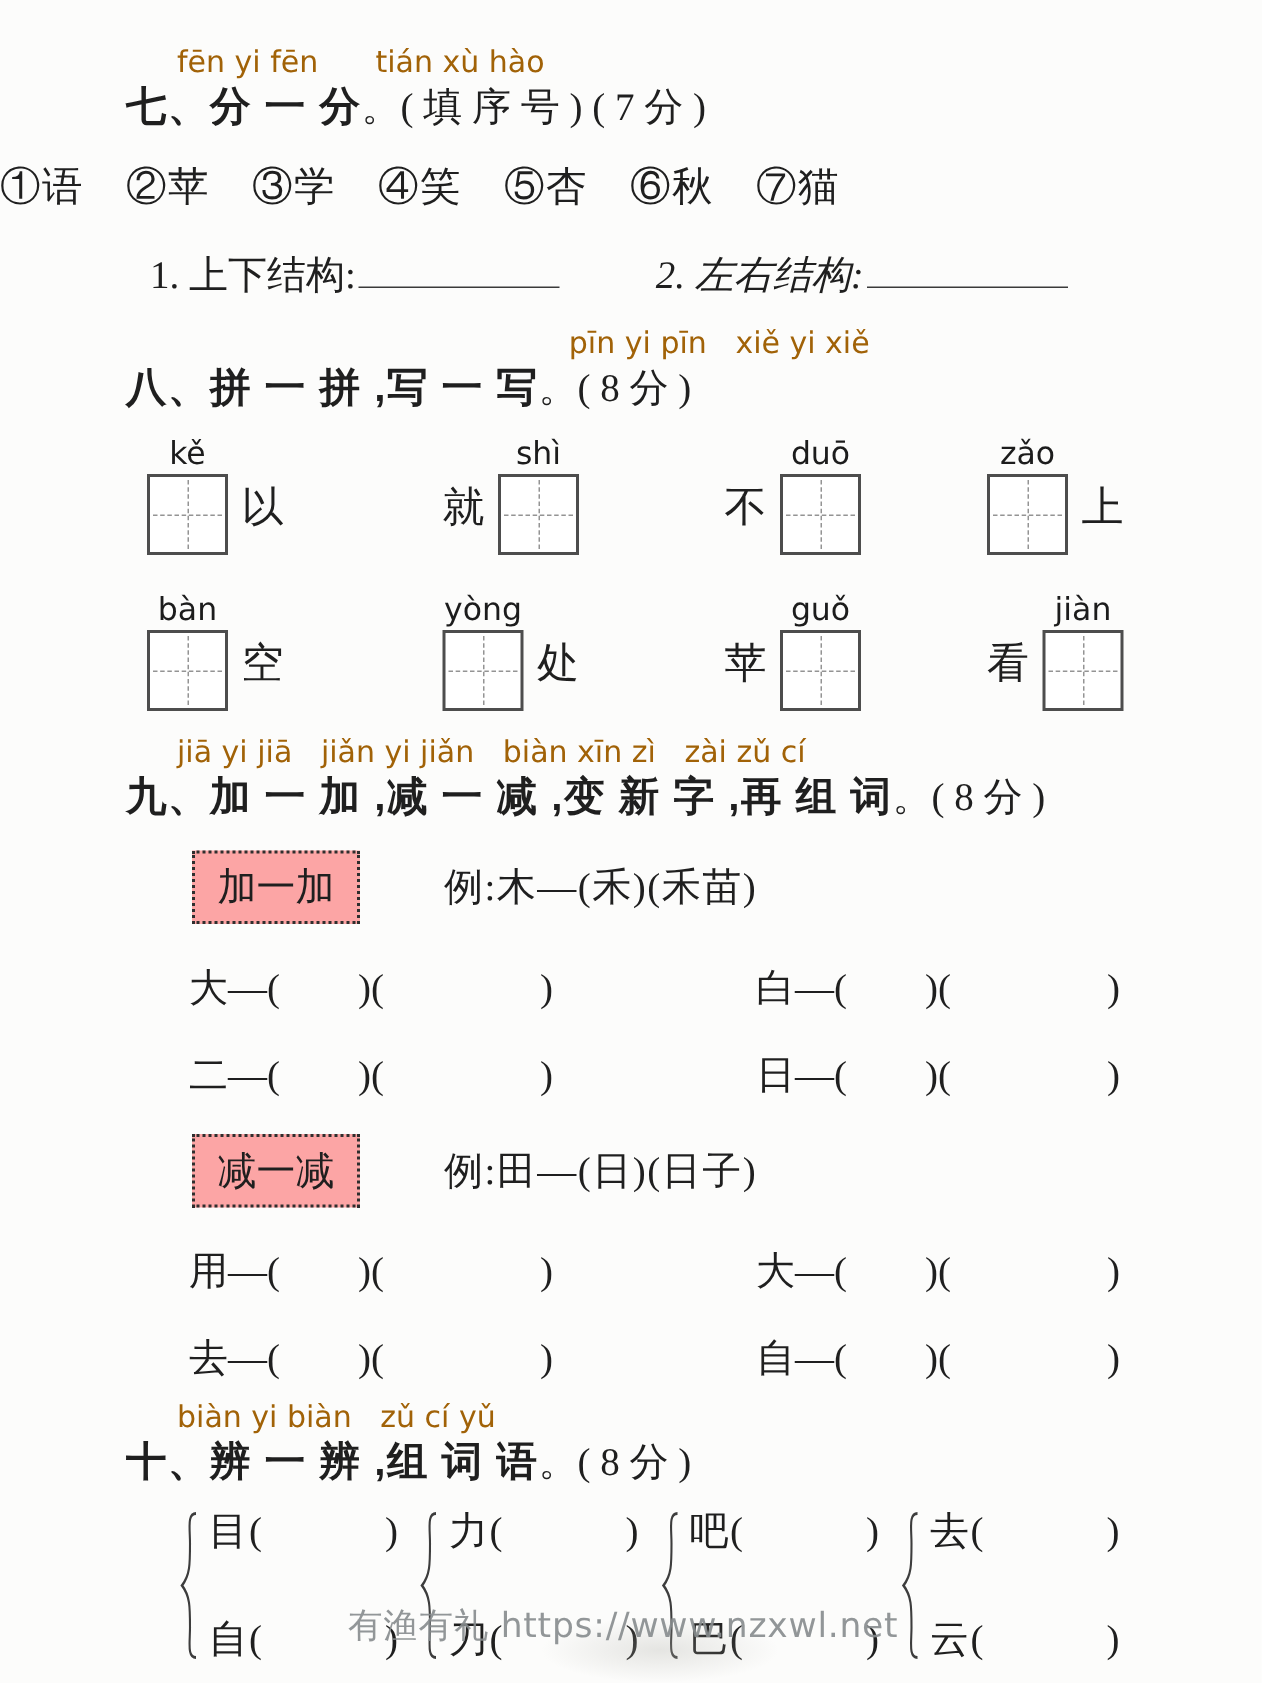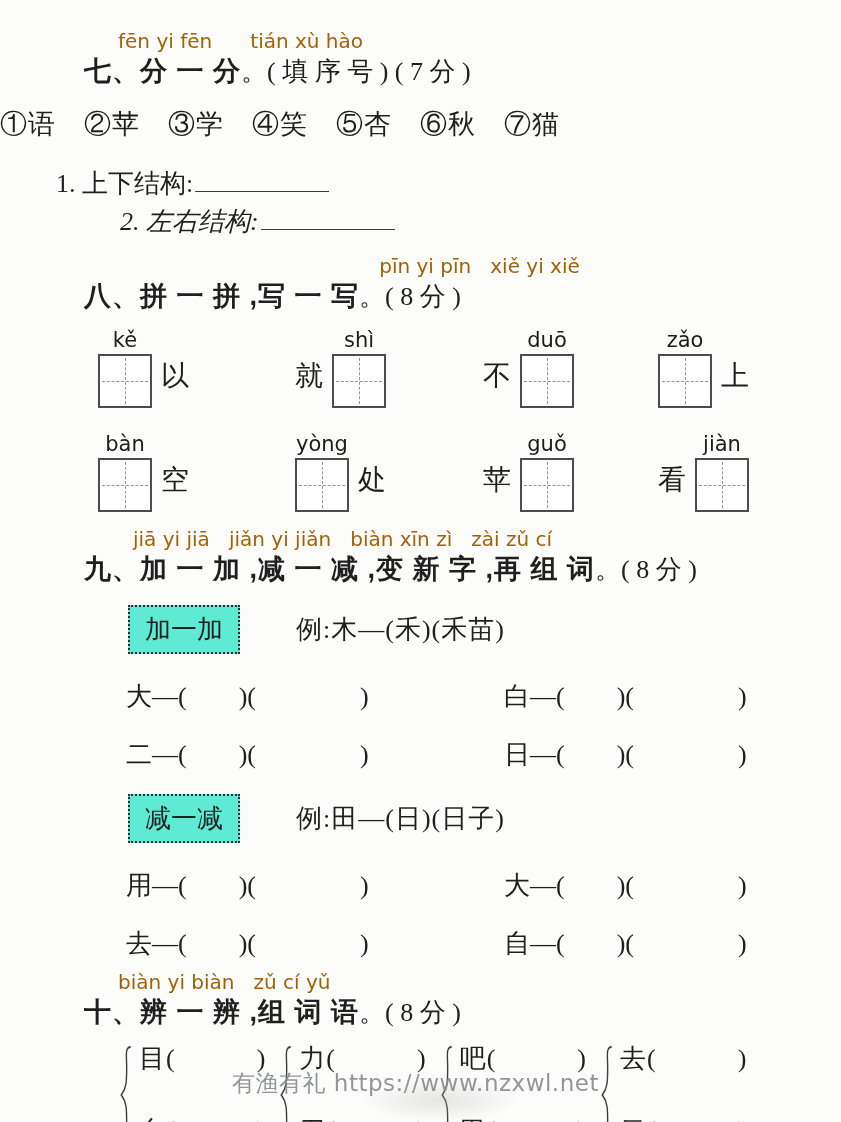--- a/index.html
+++ b/index.html
@@ -13,41 +13,41 @@
   .pline{
     padding-left:118px; font-size:20px; line-height:22px;
     font-family:"DejaVu Sans", sans-serif; white-space:pre; color:#a16207;
   }
   .sec-title{ padding-left:84px; font-size:27px; line-height:38px; }
   .tbold{ font-family:"Liberation Sans", sans-serif; font-weight:700; letter-spacing:1px; }
   .trest{ font-family:"Liberation Serif", serif; font-size:26px; }
 
   
   .options{ font-size:27px; line-height:38px; margin-top:14px; letter-spacing:1px; }
-  .struct{ display:flex; padding-left:56px; margin-top:20px; font-size:26px; line-height:34px;flex-direction:column; }
+  .struct{ display:flex; padding-left:100px; margin-top:20px; font-size:26px; line-height:34px; }
   .blank{ display:inline-block; width:134px; height:28px; border-bottom:1.5px solid #3a3a3a; margin-left:2px; }
   .sitem2{ margin-left:64px;font-style:italic; }
 
   
   .wrow{ display:grid; grid-template-columns:197px 188px 175px 1fr; padding-left:98px; margin-top:12px; }
   .wrow.second{ margin-top:24px; }
   .wcell{ display:flex; align-items:flex-end; }
   .wchar{ font-size:28px; margin-bottom:13px; }
   .char-before .wchar{ margin-right:9px; }
   .char-after  .wchar{ order:2; margin-left:9px; }
   .boxcol{ display:flex; flex-direction:column; align-items:center; order:1; }
   .wpinyin{ font-family:"DejaVu Sans", sans-serif; font-size:21px; line-height:24px; margin-bottom:2px; color:#1c1c1c; }
   .wbox{ position:relative; width:54px; height:54px; border:2px solid #4d4d4d; box-sizing:border-box; background:#fff; }
   .wbox .h{ position:absolute; left:2px; right:2px; top:50%; border-top:1px dashed #949494; }
   .wbox .v{ position:absolute; top:2px; bottom:2px; left:50%; border-left:1px dashed #949494; }
 
   
   .tagrow{ display:flex; align-items:center; padding-left:128px; margin-top:16px; }
   .tagrow.sub{ margin-top:20px; }
-  .tag{ border:2px dotted #2e2e2e; padding:5px 15px; font-size:26px; background:#5eead4; }
+  .tag{ border:2px dotted #2e2e2e; padding:5px 15px; font-size:26px; background:#fca5a5; }
   .example{ margin-left:56px; font-size:26px; letter-spacing:1px; }
   .prow{ display:grid; grid-template-columns:378px 1fr; padding-left:126px; font-size:26px; line-height:38px; margin-top:24px; }
   .prow.tight{ margin-top:20px; }
 
   
   .bgroups{ display:flex; padding-left:118px; margin-top:12px; }
   .bgroup{ display:flex; align-items:center; margin-right:12px; }
   .brace{ width:16px; height:100px; margin-right:5px; flex:0 0 auto; }
   .blines{ display:flex; flex-direction:column; justify-content:space-between; height:102px; }
   .bline{ font-size:26px; line-height:30px; letter-spacing:1px; }
@@ -56,21 +56,21 @@
     position:absolute; left:232px; top:1068px;
     font-family:"DejaVu Sans", sans-serif; font-size:23px; letter-spacing:.5px;
     color:#878c8e; opacity:.9; white-space:pre;
   }
   .smudge{
     position:absolute; left:360px; top:1078px; width:160px; height:44px;
     background:radial-gradient(ellipse at center, rgba(175,175,168,.30), rgba(175,175,168,0) 70%);
     pointer-events:none;
   }
   .mt-s8{ margin-top:16px;text-align:center; }
-  .mt-s9{ margin-top:16px;margin-left:15px; }
+  .mt-s9{ margin-top:16px; }
   .mt-s10{ margin-top:8px; }
   .pad-top{ padding-top:30px; }
 </style>
 </head>
 <body>
 
 <div class="page pad-top">
 
   <div class="pline">fēn yi fēn      tián xù hào</div>
   <div class="sec-title">

